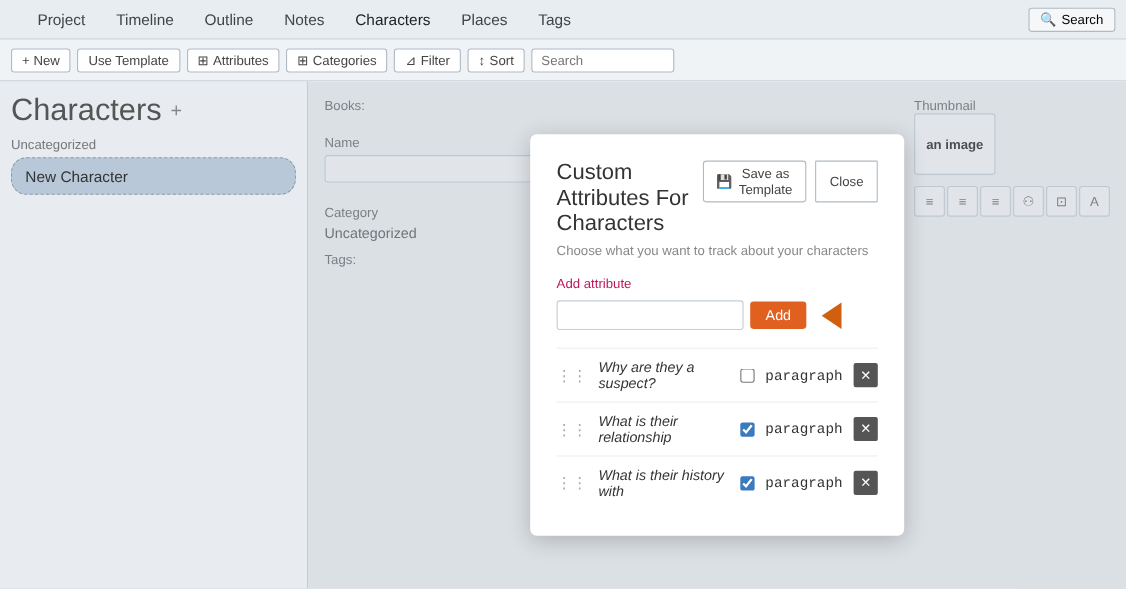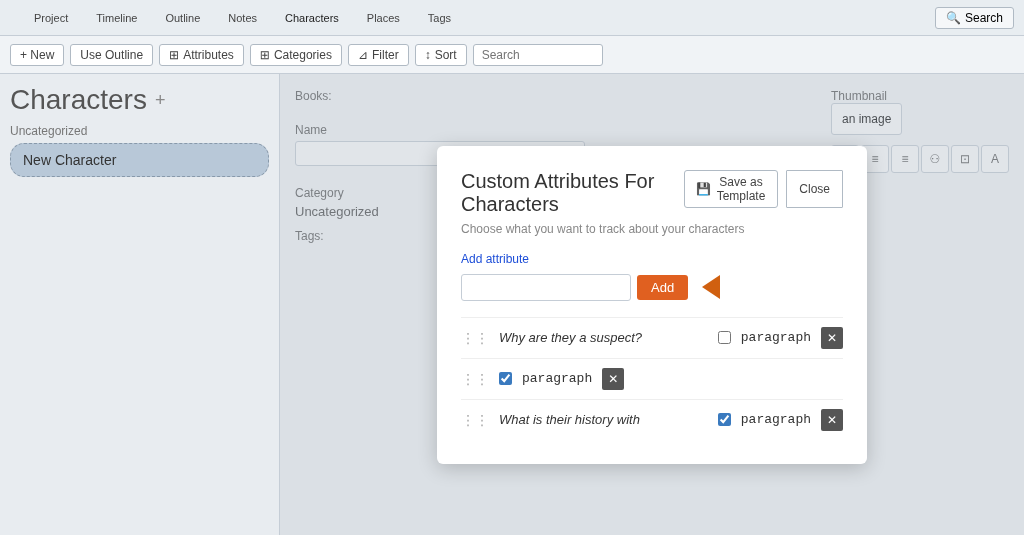--- a/index.html
+++ b/index.html
@@ -9,21 +9,21 @@
     .top-nav {
       display: flex; align-items: center; background: #e8edf1; border-bottom: 1px solid #c5cdd6;
       padding: 0 10px; height: 36px;
     }
     .top-nav .template-dropdown {
       background: #f5f7f9; border: 1px solid #b0bac4; border-radius: 3px;
       padding: 3px 8px; font-size: 12px; cursor: pointer; display: flex; align-items: center; gap: 4px;
     }
     .top-nav .nav-items { display: flex; gap: 0; margin-left: 10px; }
     .top-nav .nav-item {
-      padding: 8px 14px; font-size: 11px; cursor: pointer; color: #444;
+      padding: 8px 14px; font-size: 14px; cursor: pointer; color: #444;
     }
     .top-nav .nav-item.active { color: #222; font-weight: 500; }
     .top-nav .search-btn {
       margin-left: auto; background: #f5f7f9; border: 1px solid #b0bac4; border-radius: 3px;
       padding: 3px 10px; font-size: 12px; cursor: pointer; display: flex; align-items: center; gap: 4px;
     }
 
     
     .toolbar {
       display: flex; align-items: center; background: #f0f3f6; border-bottom: 1px solid #c5cdd6;
@@ -53,49 +53,49 @@
       padding: 8px 12px; border-radius: 14px; cursor: pointer; font-size: 14px;
       background: #b8c8d8; color: #333; border: 1px dashed #8899aa;
     }
 
     
     .content-area { flex: 1; background: #f5f7f9; position: relative; padding: 15px; overflow: hidden; }
     .content-fields { display: flex; gap: 20px; margin-bottom: 10px; flex-direction: column; }
     .field-group { display: flex; flex-direction: column; gap: 4px; }
     .field-label { font-size: 12px; color: #555; font-weight: 500; }
     .field-input { border: 1px solid #c5cdd6; border-radius: 3px; padding: 4px 8px; font-size: 13px; background: #fff; }
-    .thumbnail-btn { border: 1px solid #c5cdd6; border-radius: 3px; padding: 8px 10px; font-size: 12px; background: #fff; cursor: pointer; }
+    .thumbnail-btn { border: 1px solid #c5cdd6; border-radius: 3px; padding: 20px 10px; font-size: 12px; background: #fff; cursor: pointer; font-weight: bold; }
 
     
     .editor-toolbar { display: flex; gap: 2px; margin-top: 10px; justify-content: flex-end; }
     .editor-icon { width: 28px; height: 28px; border: 1px solid #c5cdd6; border-radius: 3px; background: #fff; display: flex; align-items: center; justify-content: center; font-size: 12px; cursor: pointer; color: #555; }
 
     
     .modal-overlay {
       position: absolute; top: 0; left: 0; right: 0; bottom: 0;
       background: rgba(180,190,200,0.4); display: flex; align-items: center; justify-content: center;
       z-index: 10;
     }
     .modal {
       background: #fff; border-radius: 6px; box-shadow: 0 4px 20px rgba(0,0,0,0.2);
-      width: 430px; padding: 24px; position: relative;
+      width: 340px; padding: 24px; position: relative;
     }
     .modal-header { display: flex; align-items: flex-start; justify-content: space-between; margin-bottom: 6px; }
     .modal-title { font-size: 20px; font-weight: 400; color: #333; }
     .modal-actions { display: flex; gap: 8px; }
     .modal-save-btn {
       background: #fff; border: 1px solid #b0bac4; border-radius: 3px;
       padding: 4px 12px; font-size: 12px; cursor: pointer; display: flex; align-items: center; gap: 5px; color: #444;
     }
     .modal-close-btn {
       background: #fff; border: 1px solid #b0bac4; border-radius: 1px;
       padding: 4px 12px; font-size: 12px; cursor: pointer; color: #444;
     }
     .modal-subtitle { font-size: 12px; color: #888; margin-bottom: 16px; }
-    .modal-section-label { font-size: 12px; font-weight: 500; color: #1d4ed8; margin-bottom: 8px; }
+    .modal-section-label { font-size: 12px; font-weight: 500; color: #be185d; margin-bottom: 8px; }
 
     .add-attribute-row { display: flex; gap: 6px; align-items: center; margin-bottom: 16px; position: relative; }
     .add-input { border: 1px solid #c5cdd6; border-radius: 3px; padding: 5px 8px; font-size: 13px; width: 170px; outline: none; }
     .add-btn-orange {
       background: #e06020; border: none; border-radius: 3px; color: #fff;
       padding: 5px 14px; font-size: 13px; cursor: pointer; font-weight: 500;
     }
     .arrow-indicator {
       width: 0; height: 0;
       border-top: 12px solid transparent;
@@ -133,21 +133,21 @@
     <span class="nav-item">Tags</span>
   </div>
   <button class="search-btn">
     <span>🔍</span>
     <span>Search</span>
   </button>
 </nav>
 
 <div class="toolbar">
   <button class="toolbar-btn">+ New</button>
-  <button class="toolbar-btn">Use Outline</button>
+  <button class="toolbar-btn">Use Template</button>
   <button class="toolbar-btn">
     <span>⊞</span>
     <span>Attributes</span>
   </button>
   <button class="toolbar-btn">
     <span>⊞</span>
     <span>Categories</span>
   </button>
   <button class="toolbar-btn">
     <span>⊿</span>
@@ -233,20 +233,21 @@
           <span class="attr-name">Why are they a suspect?</span>
           <div class="attr-checkbox">
             <input type="checkbox" style="">
           </div>
           <span class="attr-type">paragraph</span>
           <div class="attr-delete">✕</div>
         </div>
 
         <div class="attr-row">
           <span class="drag-handle">⋮⋮</span>
+          <span class="attr-name">What is their relationship</span>
           <div class="attr-checkbox">
             <input type="checkbox" checked="" style="accent-color: rgb(58, 122, 191);">
           </div>
           <span class="attr-type">paragraph</span>
           <div class="attr-delete">✕</div>
         </div>
 
         <div class="attr-row">
           <span class="drag-handle">⋮⋮</span>
           <span class="attr-name">What is their history with</span>

